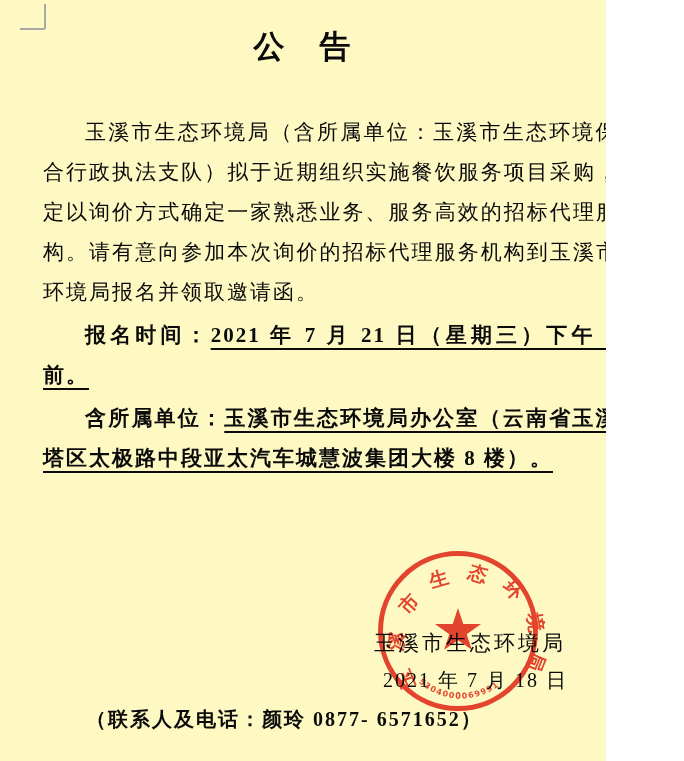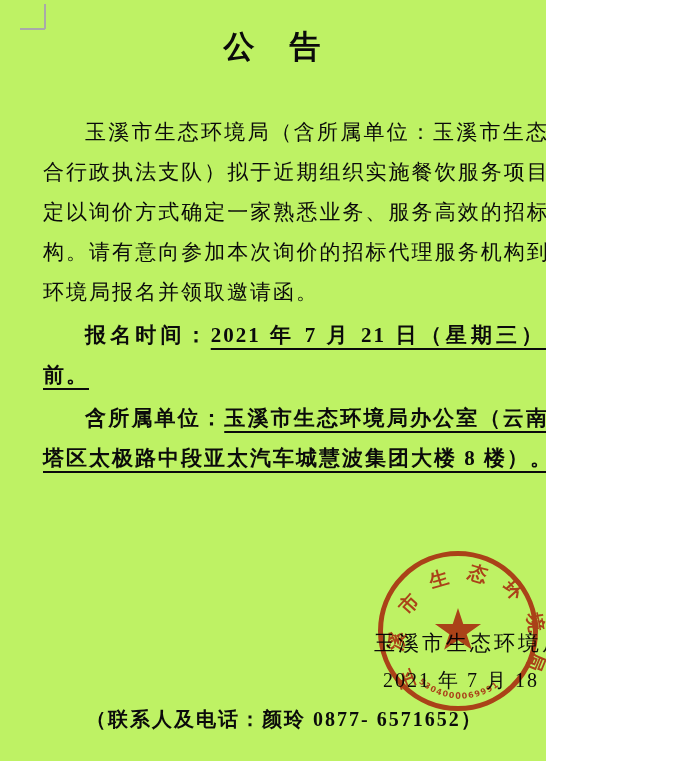--- a/index.html
+++ b/index.html
@@ -1,19 +1,19 @@
 <!DOCTYPE html>
 <html lang="zh" style="--seal-color: #e2352a;"><head>
 <meta charset="utf-8">
 <style>
   html,body{margin:0;padding:0;background:#fff;}
   #page{
     position:relative;
-    width:546px;height:761px;
-    background:#bef264;
+    width:606px;height:761px;
+    background:#fef9c3;
     overflow:hidden;
     font-family:"Liberation Serif","DejaVu Serif",serif;
     color:#0b0b0b;
   }
   
   .crop{position:absolute;background:#a9a9a9;}
   
   .title{
     position:absolute;top:30px;left:0;width:100%;
     text-align:center;

